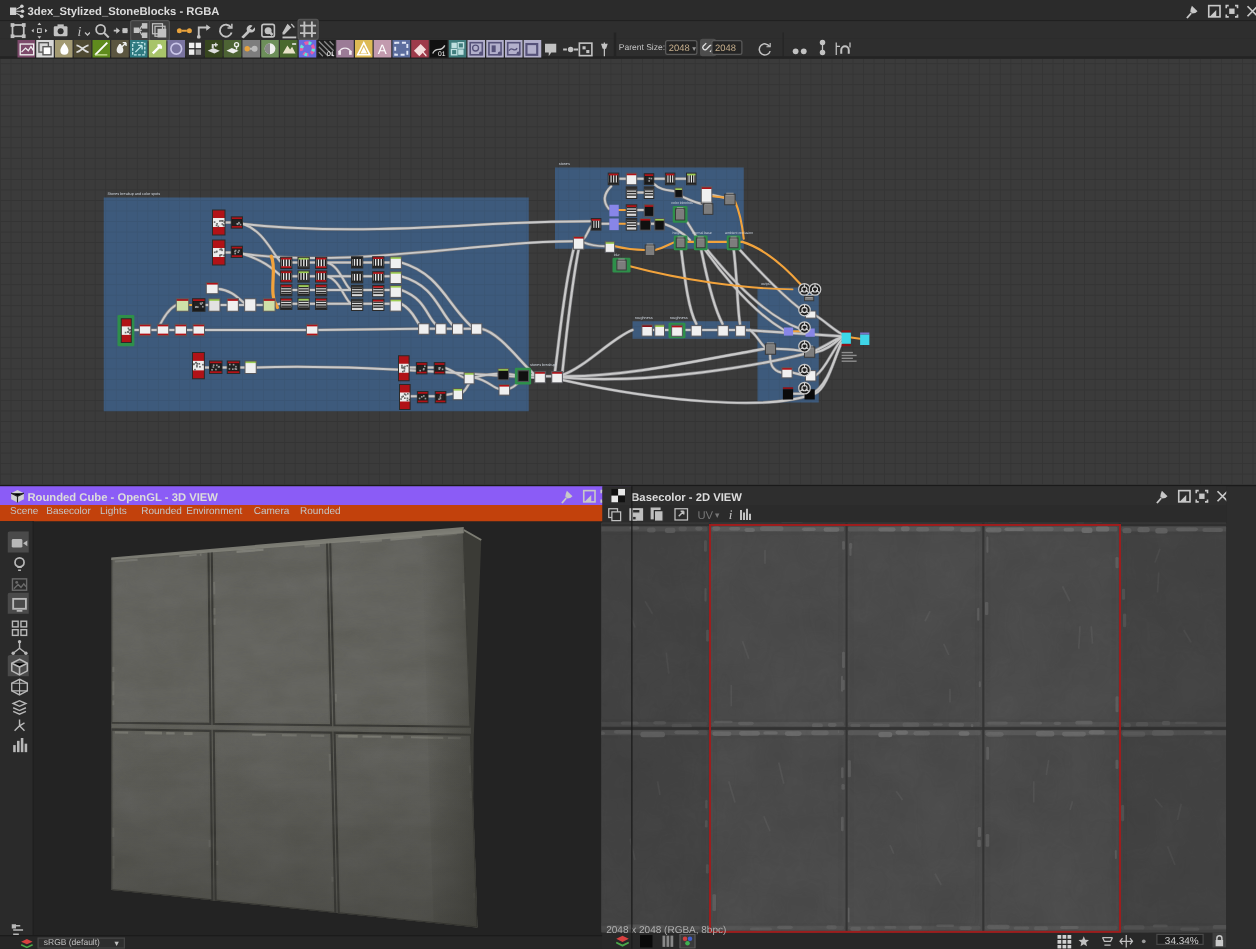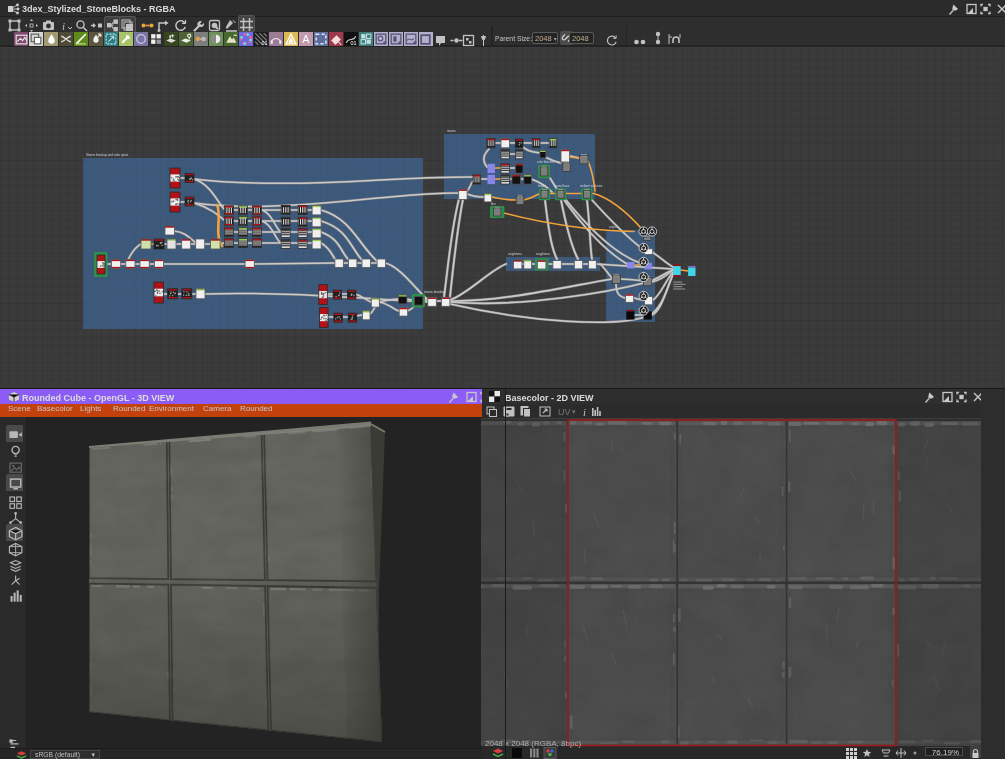--- a/index.html
+++ b/index.html
@@ -1375,21 +1375,21 @@
           <rect x="5" y="9" width="3" height="3"></rect>
           <rect x="9" y="9" width="3" height="3"></rect>
         </g>
       <path d="M22 2l1.2 2.8 3 .2-2.3 2 .7 3-2.6-1.7-2.6 1.7.7-3-2.3-2 3-.2z" fill="#c0c0c0"></path>
       <g stroke="#c0c0c0" fill="none">
           <path d="M37 3h8M37 3l1.5 3h5L45 3M38.5 9h5"></path>
         </g>
       <path d="M56 1v10M51 6h10M53 3.5l-2 2.5 2 2.5M59 3.5l2 2.5-2 2.5" stroke="#c0c0c0" fill="none" stroke-width="1"></path>
       <circle cx="70" cy="6" r="1.5" fill="#999"></circle>
     </svg>
-    <div style="position:absolute;left:443px;top:1px;width:38px;height:9px;background:#1f1f1f;border:1px solid #4a4a4a;color:#cfcfcf;font-size:8px;text-align:right;padding:0 3px;">76.19%</div>
+    <div style="position:absolute;left:443px;top:1px;width:38px;height:9px;background:#1f1f1f;border:1px solid #4a4a4a;color:#cfcfcf;font-size:8px;text-align:right;padding:0 3px;">34.34%</div>
     <div style="position:absolute;left:488px;top:0px;width:11px;height:12px;background:#3f3f3f;"><svg width="11" height="12" viewBox="0 0 11 12">
           <rect x="2.5" y="5" width="6" height="5" fill="#c9c9c9"></rect>
           <path d="M3.5 5V3.5a2 2 0 0 1 4 0V5" stroke="#c9c9c9" fill="none" stroke-width="1.2"></path>
         </svg></div>
   </div>
   <svg width="500" height="330" viewBox="505 418 500 330" style="position:absolute;left:-1px;top:29px">
       <rect x="505.0" y="418.0" width="500.0" height="328.0" fill="#454545"></rect>
       <defs>
         <filter id="tnoise" x="-5%" y="-5%" width="110%" height="110%">
           <feTurbulence type="fractalNoise" baseFrequency="0.03 0.045" numOctaves="3" seed="3"></feTurbulence>

